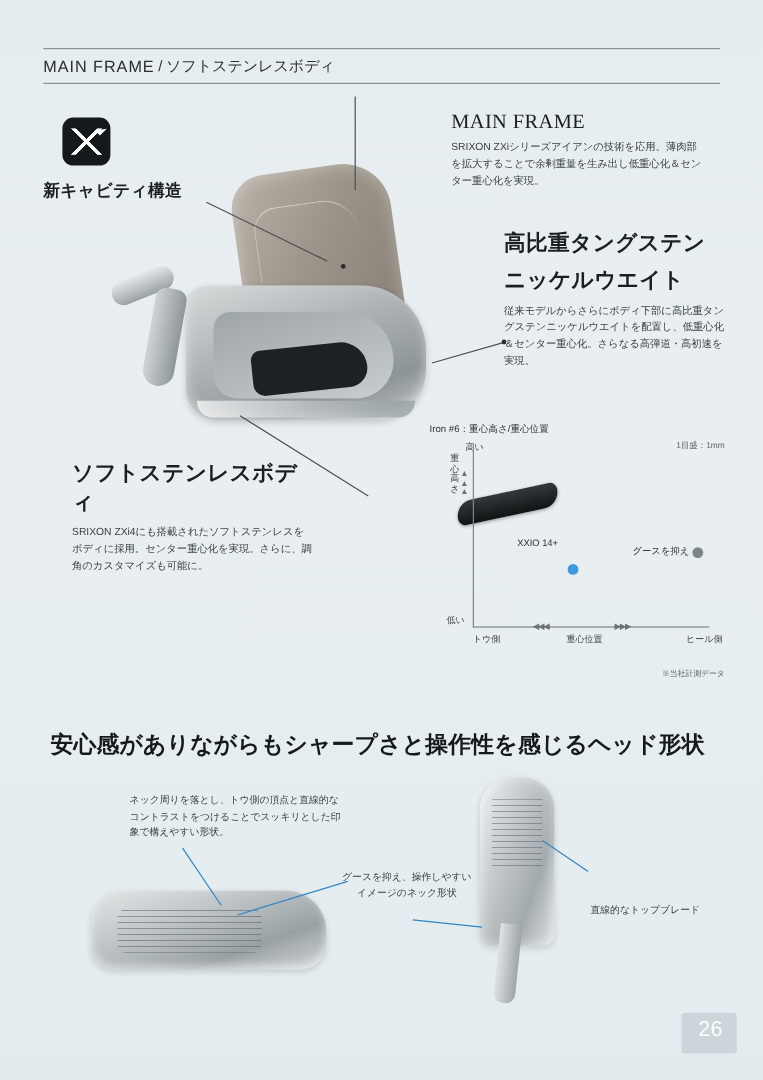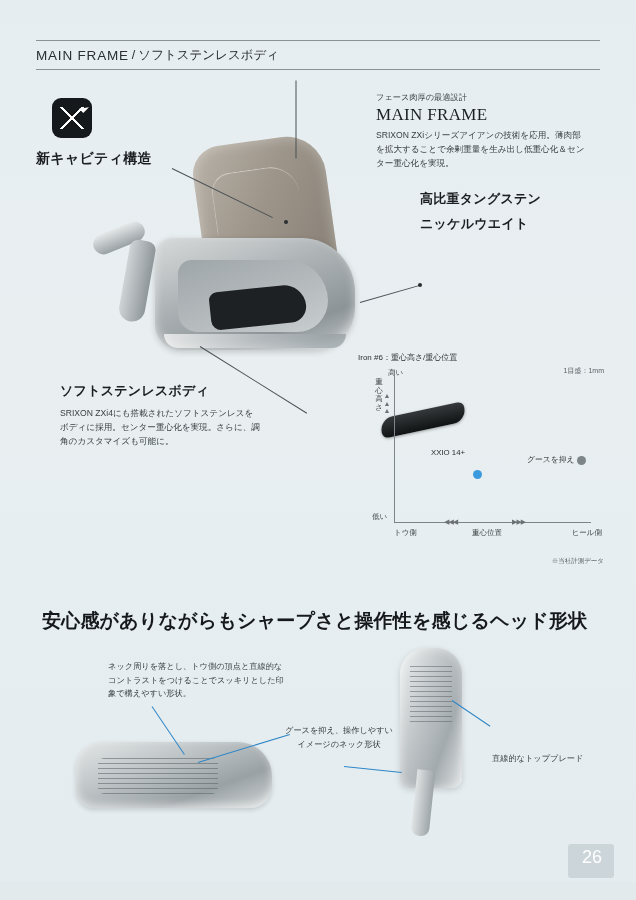--- a/index.html
+++ b/index.html
@@ -37,21 +37,21 @@
       linear-gradient(45deg,transparent 46%,#fff 46%,#fff 54%,transparent 54%),
       linear-gradient(-45deg,transparent 46%,#fff 46%,#fff 54%,transparent 54%);
   }
   .logo .sq:after{
     content:"";position:absolute;right:5px;top:6px;
     border-left:6px solid transparent;border-bottom:8px solid #fff;
     transform:rotate(45deg);
   }
   
   .h-cap{font-size:14px;font-weight:bold;color:#1b1f21;letter-spacing:.02em;}
-  .h-cap.sm{font-size:13px;}
+  .h-cap.sm{font-size:18px;}
   .p-body{font-size:8.6px;line-height:1.6;color:#3a4042;}
   .ttl-en{font-family:"Liberation Serif", serif;font-size:17px;color:#1b1f21;letter-spacing:.02em;}
   .mini{font-size:8.2px;color:#3a4042;}
 
   .blk1{position:absolute;left:36px;top:150px;width:150px;}
   .blk1 .h-cap{margin-bottom:7px;}
   .blk2{position:absolute;left:376px;top:92px;width:210px;}
   .blk2 .mini{margin-bottom:2px;}
   .blk2 .ttl-en{display:block;margin-bottom:4px;}
   .blk3{position:absolute;left:420px;top:190px;width:185px;}
@@ -222,28 +222,28 @@
     <div class="ln" style="left:300px;top:182px;width:64px;transform:rotate(-16deg);"></div>
     <div class="dot" style="left:358px;top:163px;"></div>
     <div class="ln" style="left:140px;top:226px;width:126px;transform:rotate(32deg);"></div>
   </div>
 
   <div class="blk1">
     <div class="h-cap">新キャビティ構造</div>
   </div>
 
   <div class="blk2">
-    <div class="mini">フェース肉厚の最適設計</div>
     <span class="ttl-en">MAIN FRAME</span>
     <div class="p-body">SRIXON ZXiシリーズアイアンの技術を応用。薄肉部を拡大することで余剰重量を生み出し低重心化＆センター重心化を実現。</div>
   </div>
 
   <div class="blk3">
     <div class="h-cap sm">高比重タングステン</div>
     <div class="h-cap sm">ニッケルウエイト</div>
+    <div class="p-body" style="margin-top:6px;">従来モデルからさらにボディ下部に高比重タングステンニッケルウエイトを配置し、低重心化＆センター重心化。さらなる高弾道・高初速を実現。</div>
   </div>
 
   <div class="blk4">
     <div class="h-cap sm">ソフトステンレスボディ</div>
     <div class="p-body">SRIXON ZXi4にも搭載されたソフトステンレスをボディに採用。センター重心化を実現。さらに、調角のカスタマイズも可能に。</div>
   </div>
 
   <div class="chart">
     <div class="c-title">Iron #6：重心高さ/重心位置</div>
     <div class="c-note">1目盛：1mm</div>

